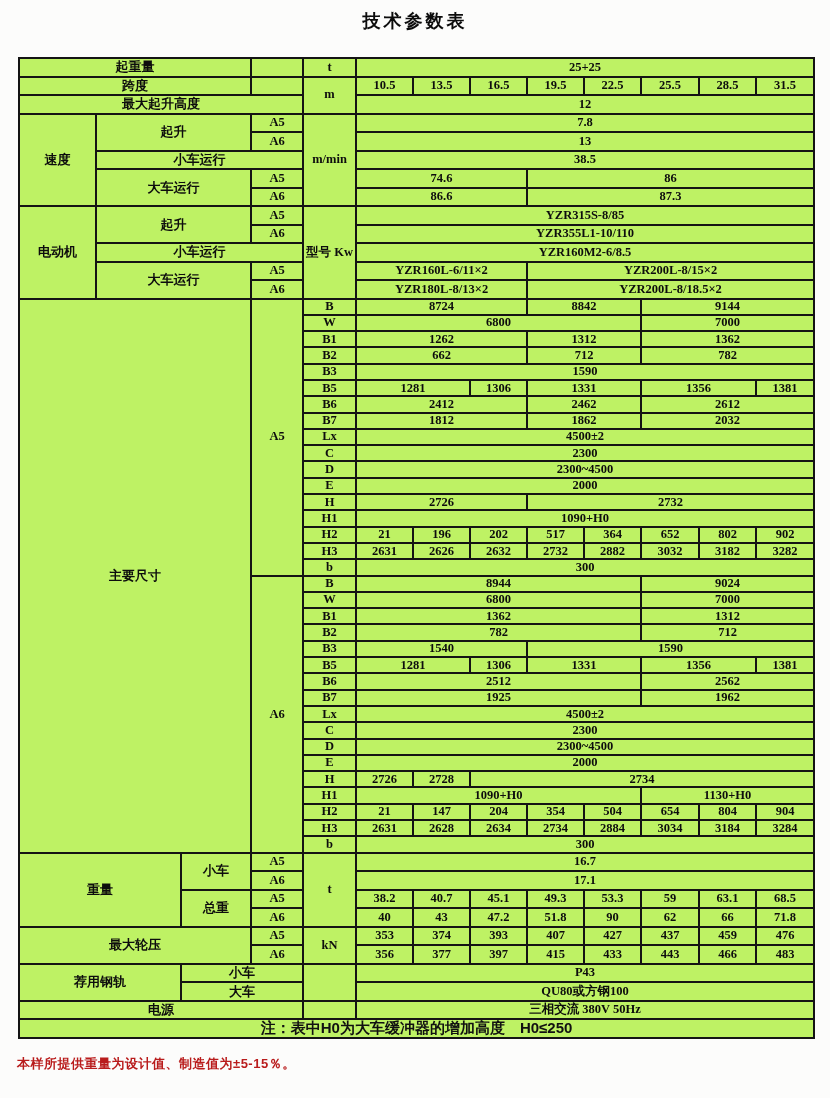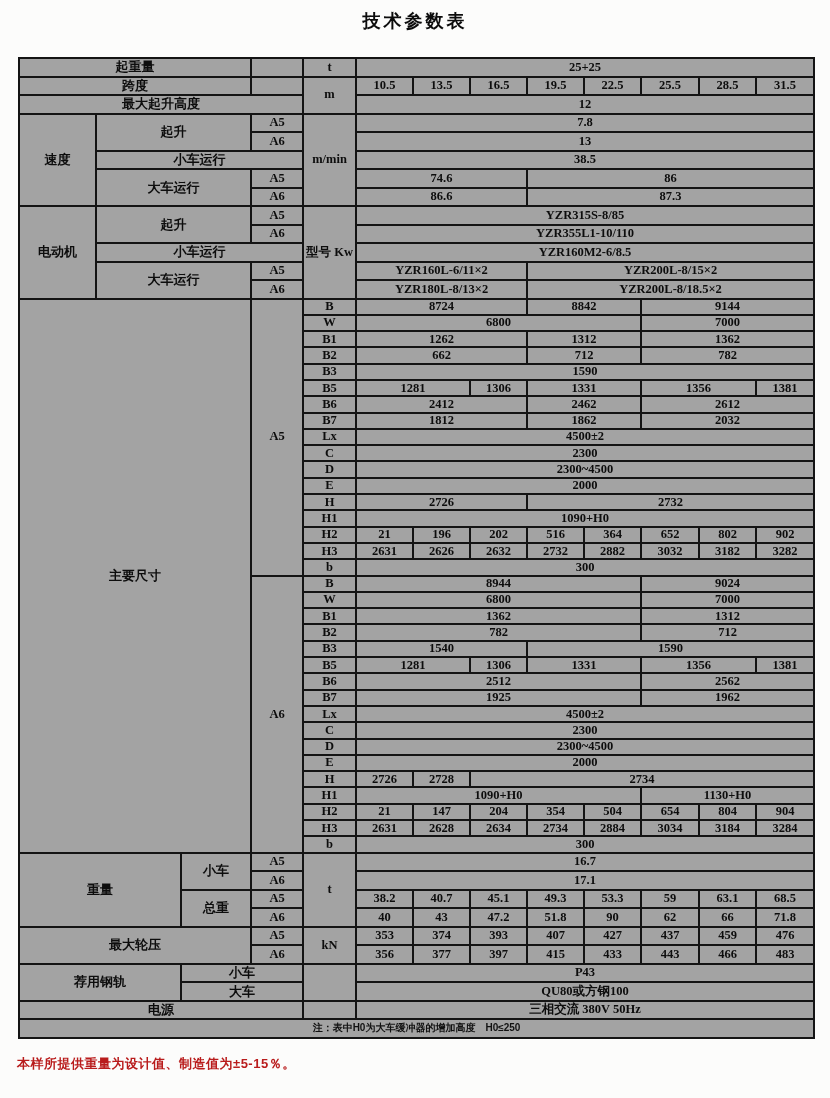--- a/index.html
+++ b/index.html
@@ -13,21 +13,21 @@
     color:#111;
   }
   .title{
     position:absolute;top:9px;left:0;width:100%;
     text-align:center;font-size:18px;font-weight:bold;letter-spacing:3px;
     color:#0c0c0c;
   }
   table.spec{
     position:absolute;left:18px;top:57px;
     width:795px;border-collapse:collapse;table-layout:fixed;
-    background:#a3a3a3;
+    background:#bef264;
   }
   table.spec td{
     border:2px solid #141414;
     text-align:center;vertical-align:middle;
     padding:0;overflow:hidden;white-space:nowrap;
     height:16.5px;line-height:1.05;
   }
   tr{height:16.5px;}
   tr.dim{height:14.3px;}
   tr.dim td{height:14.3px;}
@@ -35,21 +35,21 @@
     font-family:"Liberation Sans","DejaVu Sans",sans-serif;
     font-weight:bold;font-size:13px;color:#0d0d0d;
   }
   td.sub, td.val, td.unit{
     font-family:"Liberation Serif","DejaVu Serif",serif;
     font-weight:bold;font-size:12.5px;color:#0d0d0d;
   }
   td.unit{white-space:pre-line;line-height:1.0;}
   td.note{
     font-family:"Liberation Sans","DejaVu Sans",sans-serif;
-    font-weight:bold;font-size:10px;margin-left:44px;
+    font-weight:bold;font-size:15px;margin-left:44px;
   }
   .footer{
     position:absolute;left:17px;top:1055px;
     font-size:13px;font-weight:bold;color:#b91c1c;
     letter-spacing:0.5px;
   }
 </style>
 </head>
 <body>
 
@@ -221,21 +221,21 @@
         </tr>
         <tr class="dim">
           <td class="sub">H1</td>
           <td colspan="8" class="val">1090+H0</td>
         </tr>
         <tr class="dim">
           <td class="sub">H2</td>
           <td class="val">21</td>
           <td class="val">196</td>
           <td class="val">202</td>
-          <td class="val">516</td>
+          <td class="val">517</td>
           <td class="val">364</td>
           <td class="val">652</td>
           <td class="val">802</td>
           <td class="val">902</td>
         </tr>
         <tr class="dim">
           <td class="sub">H3</td>
           <td class="val">2631</td>
           <td class="val">2626</td>
           <td class="val">2632</td>

